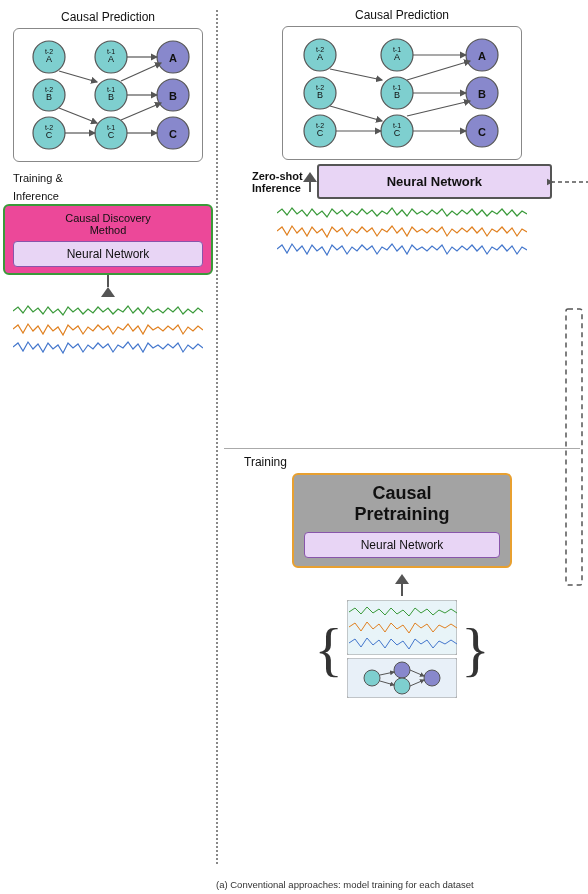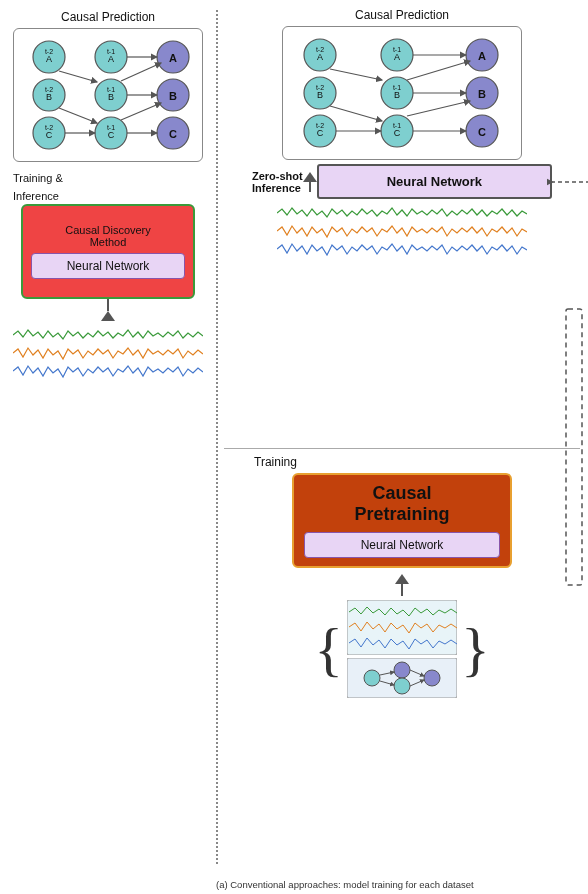--- a/index.html
+++ b/index.html
@@ -71,23 +71,23 @@
 
     .graph-svg {
       display: block;
       margin: 0 auto;
     }
 
     
     .causal-discovery-box {
       border: 2px solid #3a9a3a;
       border-radius: 6px;
-      padding: 18px 8px;
-      width: 174px;
-      background: #ef4444;
+      padding: 6px 8px;
+      width: 210px;
+      background: #ec4899;
     }
 
     .causal-discovery-label {
       font-size: 11px;
       text-align: center;
       color: #111;
       margin-bottom: 5px;
     }
 
     
@@ -161,32 +161,32 @@
       display: flex;
       flex-direction: column;
       align-items: center;
       flex: 1;
     }
 
     .training-label {
       font-size: 12px;
       color: #111;
       align-self: flex-start;
-      margin-left: 30px;
+      margin-left: 20px;
       margin-bottom: 4px;
       text-align: center;
     }
 
     
     .causal-pretraining-box {
       border: 2px solid #e8a030;
       border-radius: 6px;
       padding: 8px 10px;
       width: 220px;
-      background: #c2410c;
+      background: #a3a3a3;
     }
 
     .causal-pretraining-label {
       font-size: 18px;
       font-weight: bold;
       text-align: center;
       color: #111;
       margin-bottom: 6px;
       line-height: 1.2;
     }

